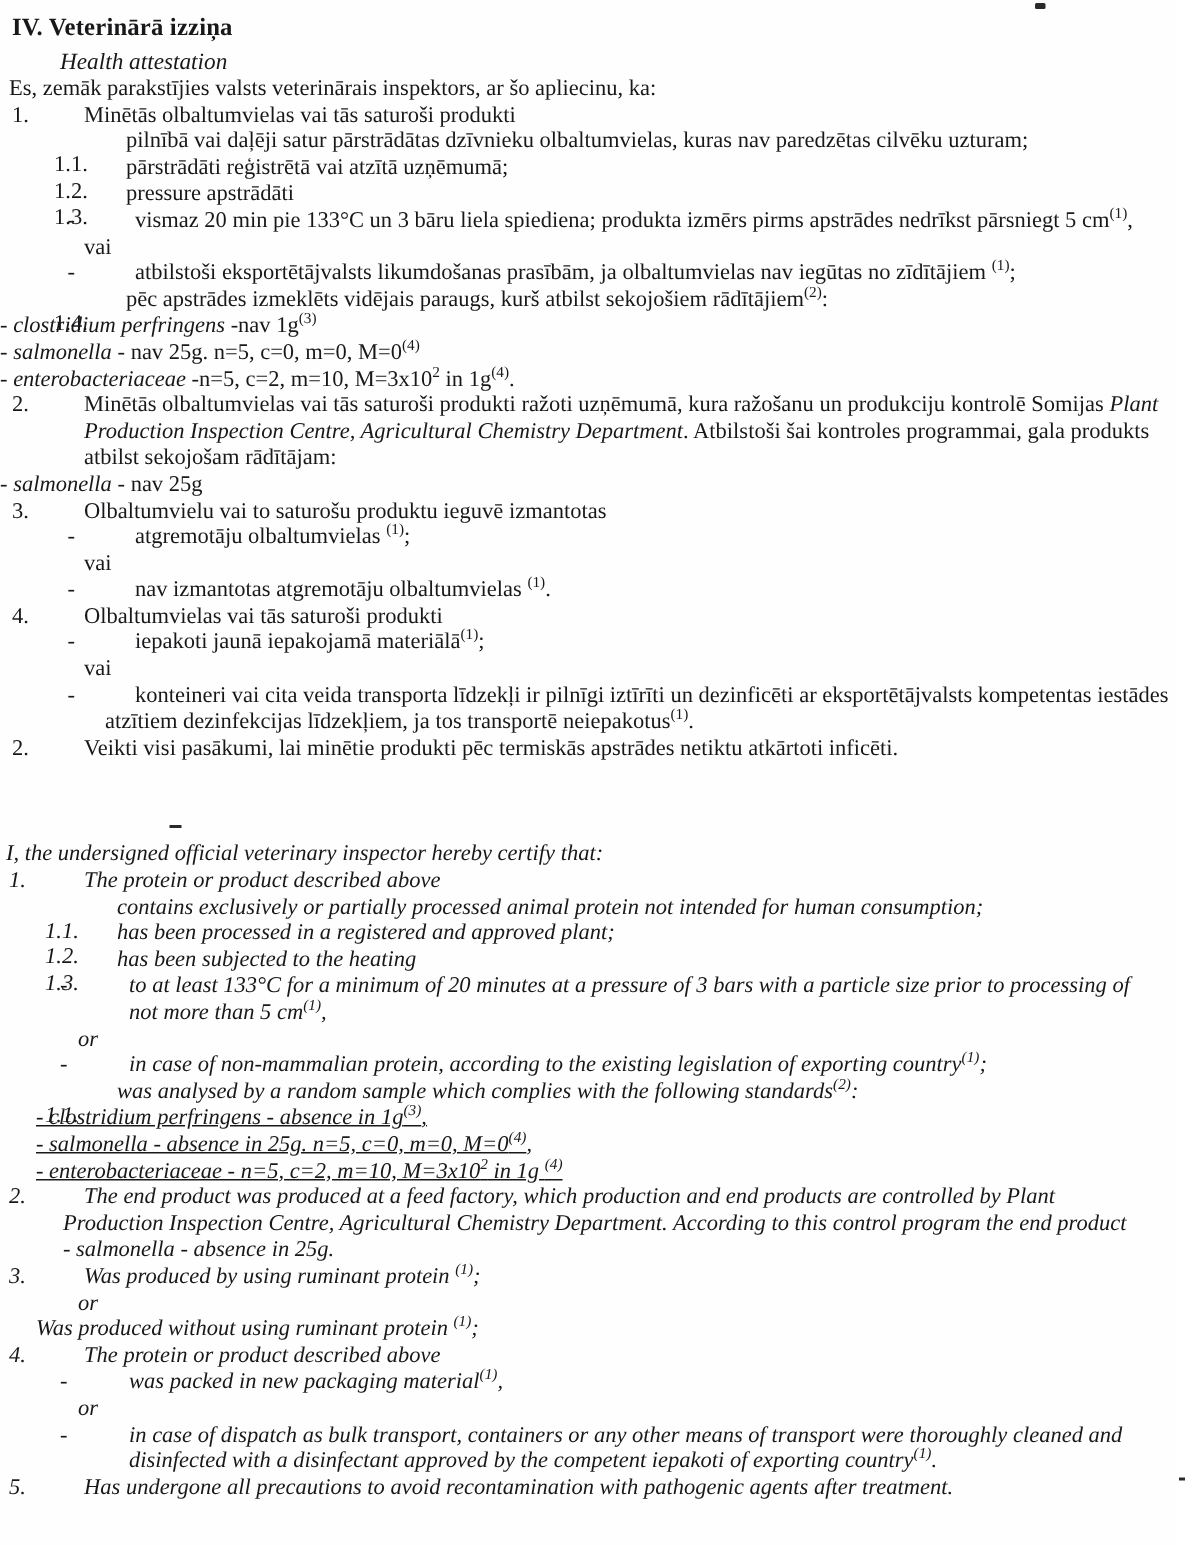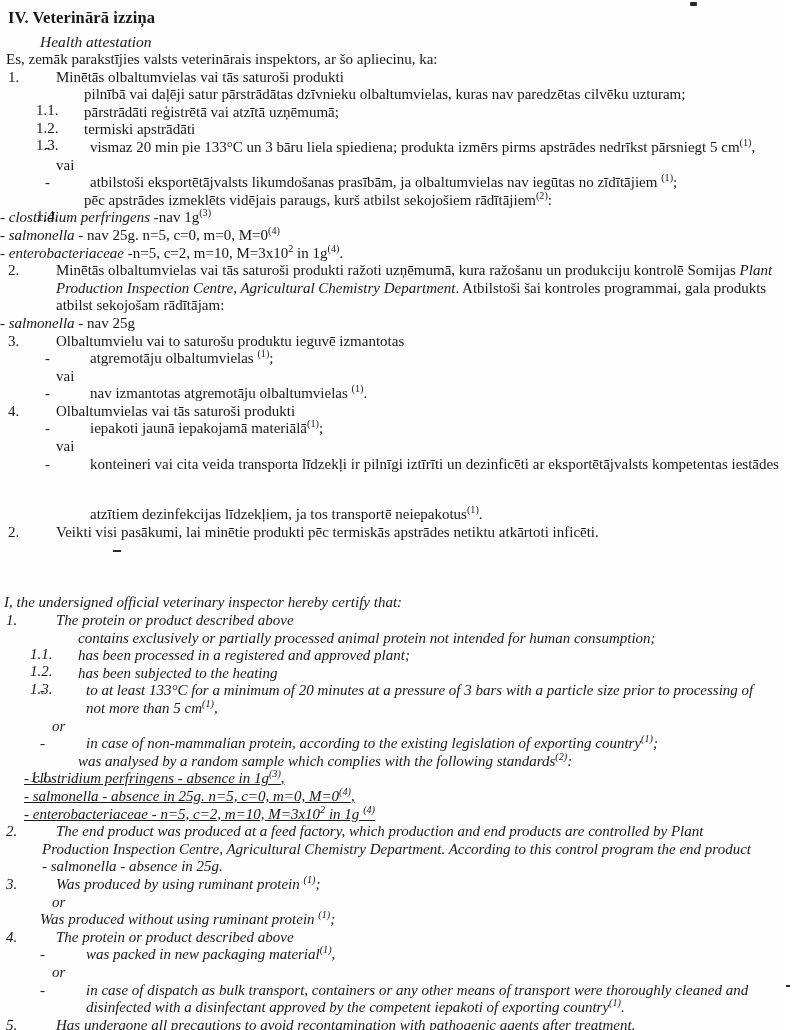--- a/index.html
+++ b/index.html
@@ -100,27 +100,27 @@
   }
   .dash-en > .bullet { left: 40px; }
   .dash-en { padding-left: 86px; }
 
   
   .cont {
     margin: 0;
   }
   .indent-vai   { padding-left: 56px; }
   .indent-or    { padding-left: 52px; }
-  .indent-wrap  { padding-left: 90px; margin-top: 33px; }
+  .indent-wrap  { padding-left: 70px; }
   .indent-wrap-en { padding-left: 86px; }
   .indent-micro { }
   .indent-micro-en { padding-left: 24px; text-decoration: underline; }
   .indent-item-wrap { padding-left: 56px; }
   .indent-cont-en   { padding-left: 42px; }
-  .indent-plain-en  { padding-left: 40px; }
+  .indent-plain-en  { padding-left: 24px; }
 
   sup, .sup {
     font-size: 0.68em;
     vertical-align: super;
     line-height: 0;
   }
   .ital { font-style: italic; }
 
   
   .lang-gap { height: 20px; }
@@ -168,21 +168,21 @@
       <span>pilnībā vai daļēji satur pārstrādātas dzīvnieku olbaltumvielas, kuras nav paredzētas cilvēku uzturam;</span>
     </div>
 
     <div class="subitem">
       <span class="num">1.2.</span>
       <span>pārstrādāti reģistrētā vai atzītā uzņēmumā;</span>
     </div>
 
     <div class="subitem">
       <span class="num">1.3.</span>
-      <span>termiski apstrādāti</span>
+      <span>pressure apstrādāti</span>
     </div>
 
     <div class="dash">
       <span class="bullet">-</span>
       <span>vismaz 20 min pie 133°C un 3 bāru liela spiediena; produkta izmērs pirms apstrādes nedrīkst pārsniegt 5 cm</span><span class="sup">(1)</span><span>,</span>
     </div>
     <div class="cont indent-vai">vai</div>
 
     <div class="dash">
       <span class="bullet">-</span>

